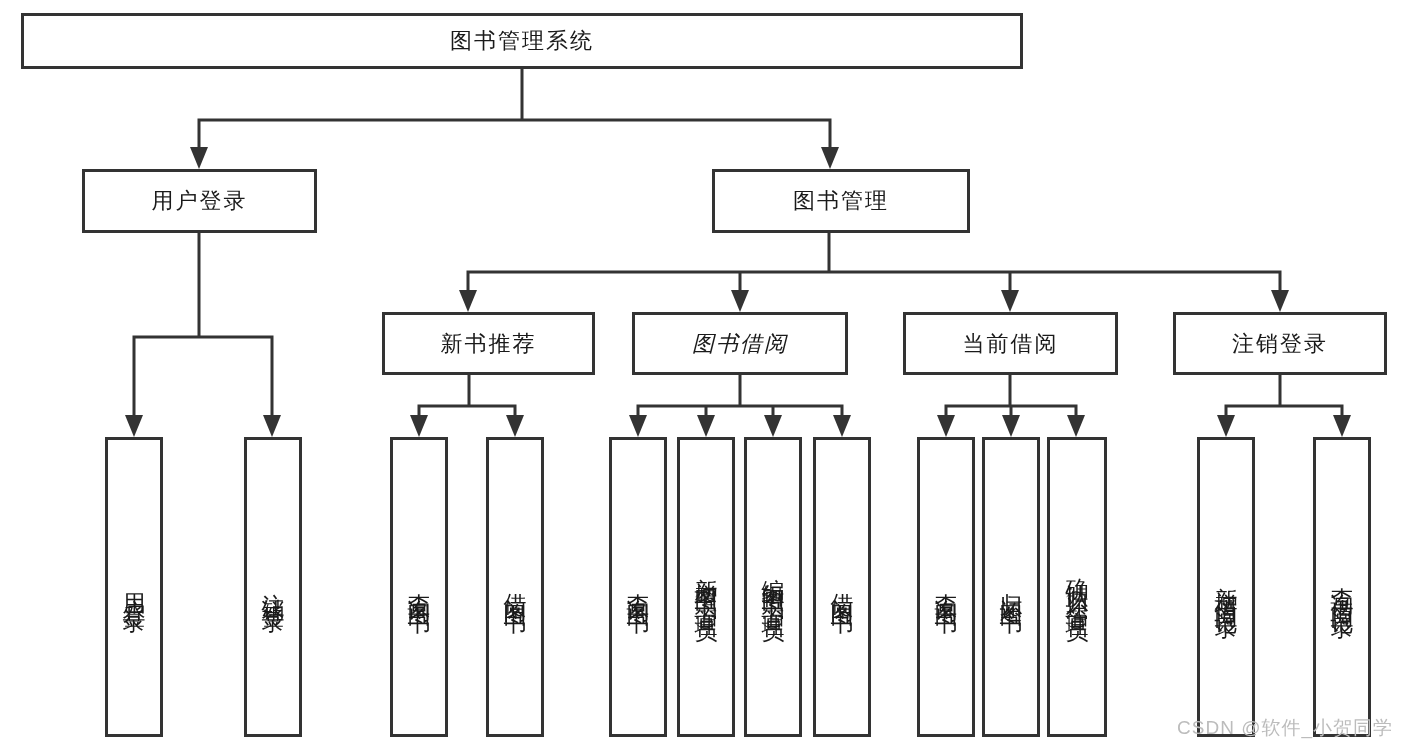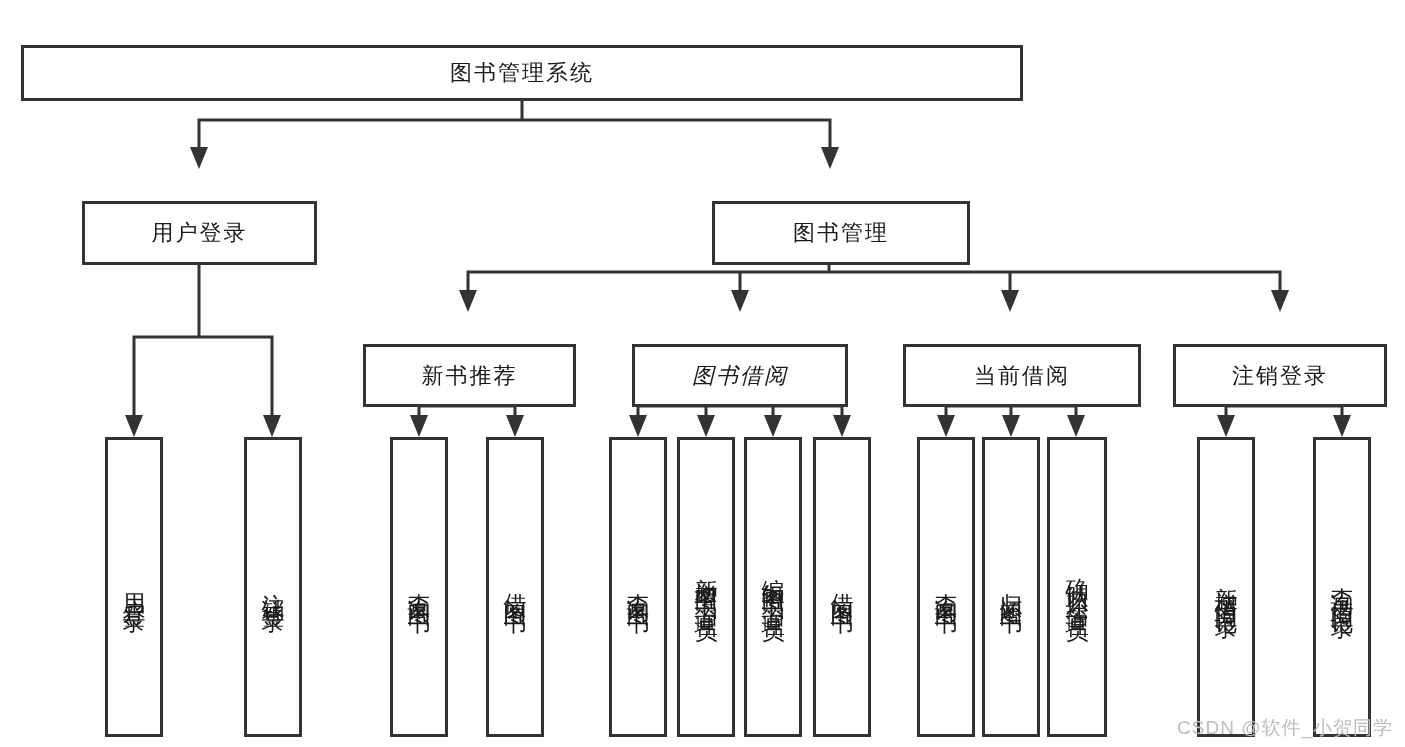--- a/index.html
+++ b/index.html
@@ -23,21 +23,20 @@
     border: 3px solid #333333;
     color: #1a1a1a;
     display: flex;
     align-items: center;
     justify-content: center;
     z-index: 1;
   }
   .hbox {
     font-size: 22px;
     letter-spacing: 2px;
-    margin-top: 32px;
   }
   .vbox {
     font-size: 23px;
   }
   .vbox .vtext {
     writing-mode: vertical-rl;
     text-orientation: mixed;
     letter-spacing: 6px;
     line-height: 1;
     white-space: nowrap;
@@ -108,27 +107,27 @@
     <span>图书管理系统</span>
   </div>
 
   <div class="node hbox" style="left:82px; top:169px; width:235px; height:64px;">
     <span>用户登录</span>
   </div>
   <div class="node hbox" style="left:712px; top:169px; width:258px; height:64px;">
     <span>图书管理</span>
   </div>
 
-  <div class="node hbox" style="left:363px; top:312px; width:213px; height:63px;">
+  <div class="node hbox" style="left:382px; top:312px; width:213px; height:63px;">
     <span>新书推荐</span>
   </div>
   <div class="node hbox" style="left:632px; top:312px; width:216px; height:63px;font-style:italic;">
     <span>图书借阅</span>
   </div>
-  <div class="node hbox" style="left:903px; top:312px; width:238px; height:63px;">
+  <div class="node hbox" style="left:903px; top:312px; width:215px; height:63px;">
     <span>当前借阅</span>
   </div>
   <div class="node hbox" style="left:1173px; top:312px; width:214px; height:63px;">
     <span>注销登录</span>
   </div>
 
   <div class="node vbox" style="left:105px; top:437px; width:58px; height:300px;">
     <span class="vtext">用户登录</span>
   </div>
   <div class="node vbox" style="left:244px; top:437px; width:58px; height:300px;">

